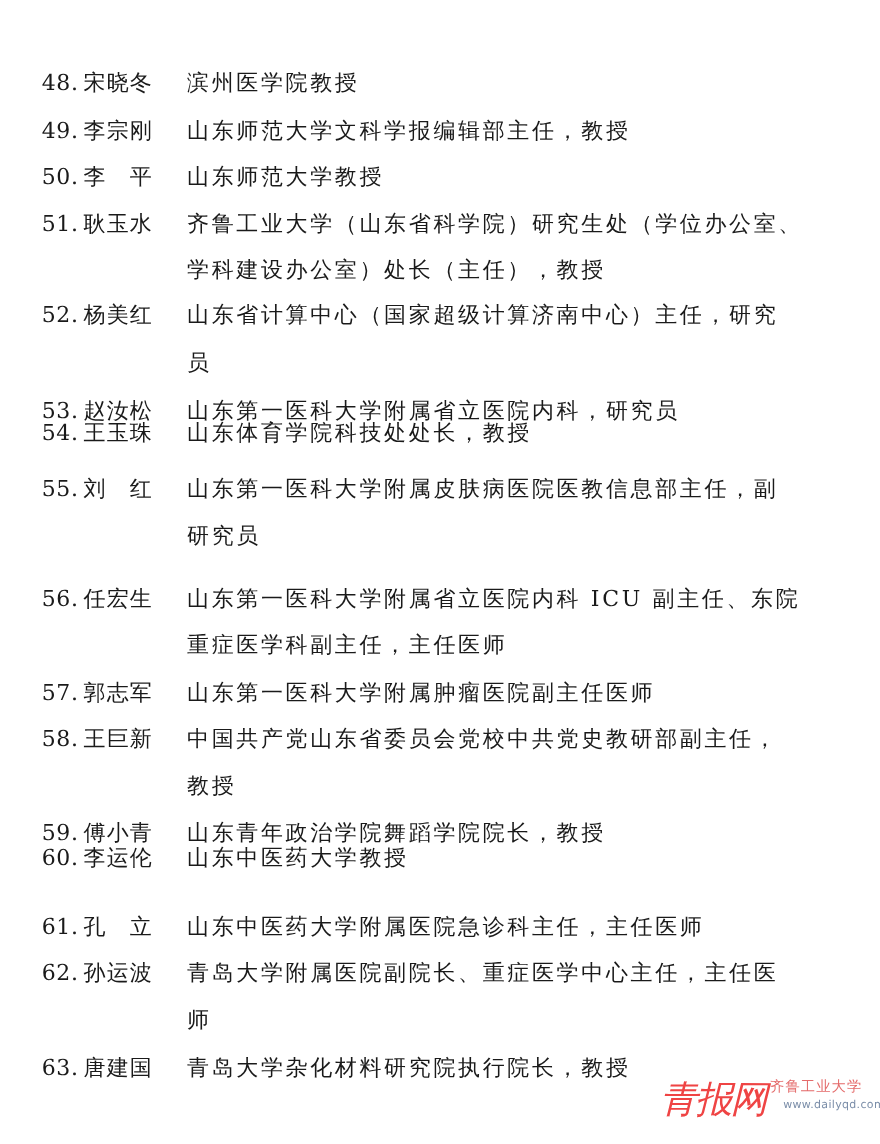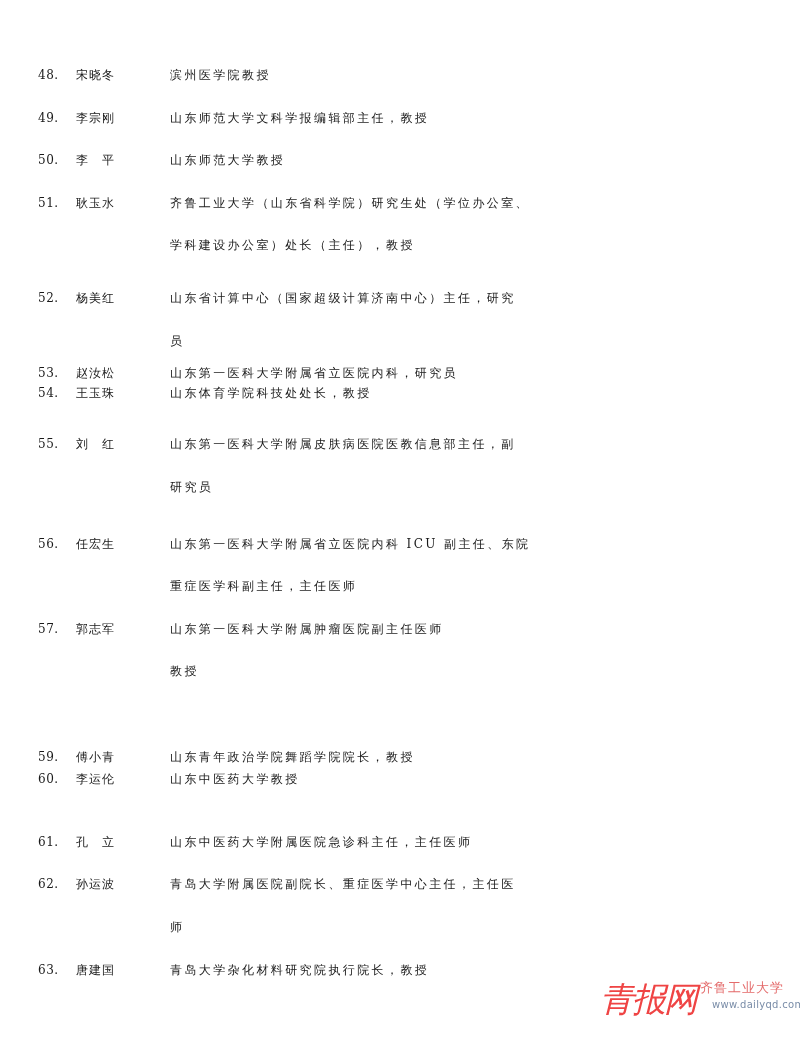--- a/index.html
+++ b/index.html
@@ -1,20 +1,20 @@
 <!DOCTYPE html>
 <html><head>
 <meta charset="utf-8">
 <style>
   html, body { margin: 0; padding: 0; background: #ffffff; }
   body { width: 800px; height: 1040px; position: relative; overflow: hidden;
          font-family: "DejaVu Serif", "Liberation Serif", serif; color: #1a1a1a; }
   .doc { position: absolute; left: 0; top: 0; width: 800px; height: 1040px; }
   .entry { position: absolute; left: 38px; width: 700px; }
-  .line { height: 42.6px; line-height: 42.6px; font-size: 12px; white-space: nowrap; position: relative; }
+  .line { height: 42.6px; line-height: 42.6px; font-size: 20px; white-space: nowrap; position: relative; }
   .num { position: absolute; left: 0; top: 0; letter-spacing: 0.5px; }
   .name { position: absolute; left: 38px; top: 0; letter-spacing: 1px; width: 92px; }
   .desc { position: absolute; left: 132px; top: 0; letter-spacing: 2.4px; }
   .watermark { position: absolute; left: 600px; top: 975px; width: 195px; height: 55px; }
   .wm-big { position: absolute; left: 0; top: 2px; font-size: 34px; color: #ef4444; font-family: "DejaVu Serif", serif; font-style: italic; letter-spacing: -2px; }
   .wm-small { position: absolute; left: 100px; top: 4px; font-size: 13px; color: #e46b6b; letter-spacing: 1px; font-family: "DejaVu Serif", serif; }
   .wm-url { position: absolute; left: 112px; top: 24px; font-size: 10px; color: #7a8da8; font-family: "DejaVu Sans", sans-serif; letter-spacing: 0.3px; }
 </style>
 </head>
 <body>
@@ -49,21 +49,21 @@
     <div class="line">
         <span class="num">51.</span>
         <span class="name">耿玉水</span>
         <span class="desc">齐鲁工业大学（山东省科学院）研究生处（学位办公室、</span>
       </div>
     <div class="line">
         <span class="desc">学科建设办公室）处长（主任），教授</span>
       </div>
   </div>
 
-  <div class="entry" style="top:277px">
+  <div class="entry" style="top:265px">
     <div class="line">
         <span class="num">52.</span>
         <span class="name">杨美红</span>
         <span class="desc">山东省计算中心（国家超级计算济南中心）主任，研究</span>
       </div>
     <div class="line">
         <span class="desc">员</span>
       </div>
   </div>
 
@@ -108,20 +108,25 @@
   <div class="entry" style="top:607.8px">
     <div class="line">
         <span class="num">57.</span>
         <span class="name">郭志军</span>
         <span class="desc">山东第一医科大学附属肿瘤医院副主任医师</span>
       </div>
   </div>
 
   <div class="entry" style="top:650.4px">
     <div class="line">
+        <span class="num">58.</span>
+        <span class="name">王巨新</span>
+        <span class="desc">中国共产党山东省委员会党校中共党史教研部副主任，</span>
+      </div>
+    <div class="line">
         <span class="desc">教授</span>
       </div>
   </div>
 
   <div class="entry" style="top:735.6px">
     <div class="line">
         <span class="num">59.</span>
         <span class="name">傅小青</span>
         <span class="desc">山东青年政治学院舞蹈学院院长，教授</span>
       </div>

